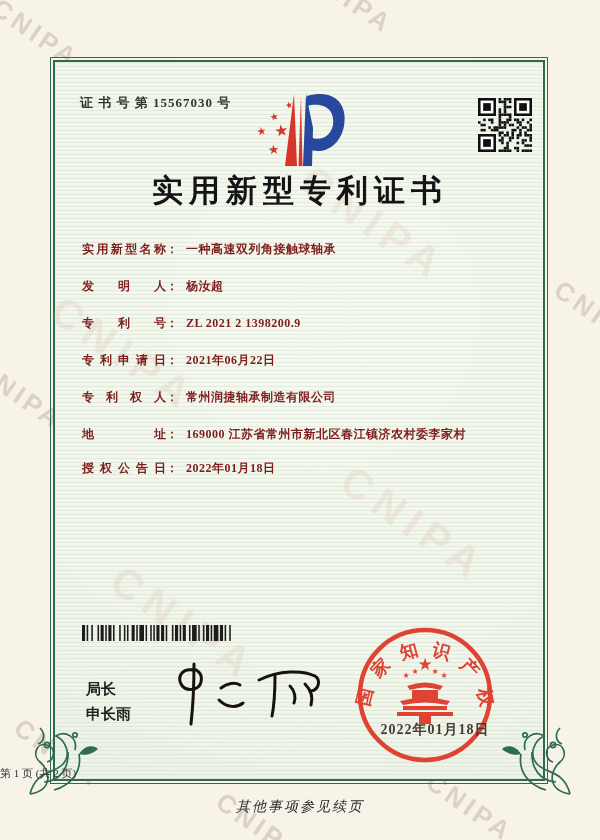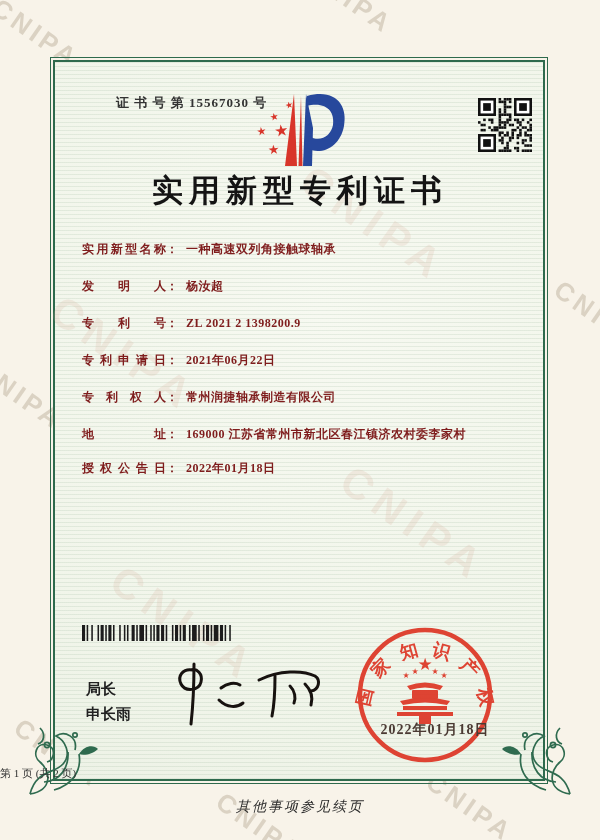--- a/index.html
+++ b/index.html
@@ -23,21 +23,21 @@
     border:1px solid #2e6a4d;box-sizing:border-box;
   }
   .frame-inner{
     position:absolute;left:2px;top:2px;right:2px;bottom:2px;
     border:2px solid #2e6a4d;
     background:
       repeating-linear-gradient(0deg, rgba(118,156,122,.14) 0 1px, rgba(0,0,0,0) 1px 4px),
       radial-gradient(circle at 55% 35%, #f7f9f1 0%, #f1f5ea 70%, #edf2e6 100%);
   }
   
-  .certno{position:absolute;left:80px;top:94px;font-size:13px;letter-spacing:1px;color:#333;font-weight:600;margin-left:36px;}
+  .certno{position:absolute;left:80px;top:94px;font-size:13px;letter-spacing:1px;color:#333;font-weight:600;}
   .title{
     position:absolute;left:0;top:170px;width:600px;text-align:center;
     font-size:31px;font-weight:700;letter-spacing:6px;color:#141414;
   }
   
   .row{position:absolute;left:82px;width:460px;font-size:12px;font-weight:600;color:#7f1d1d;}
   .flabel{display:inline-block;width:84px;text-align:justify;text-align-last:justify;vertical-align:bottom;}
   .colon{margin-right:8px;}
   .fvalue{letter-spacing:.5px;}
   .pair2{position:absolute;left:223px;top:0;}

